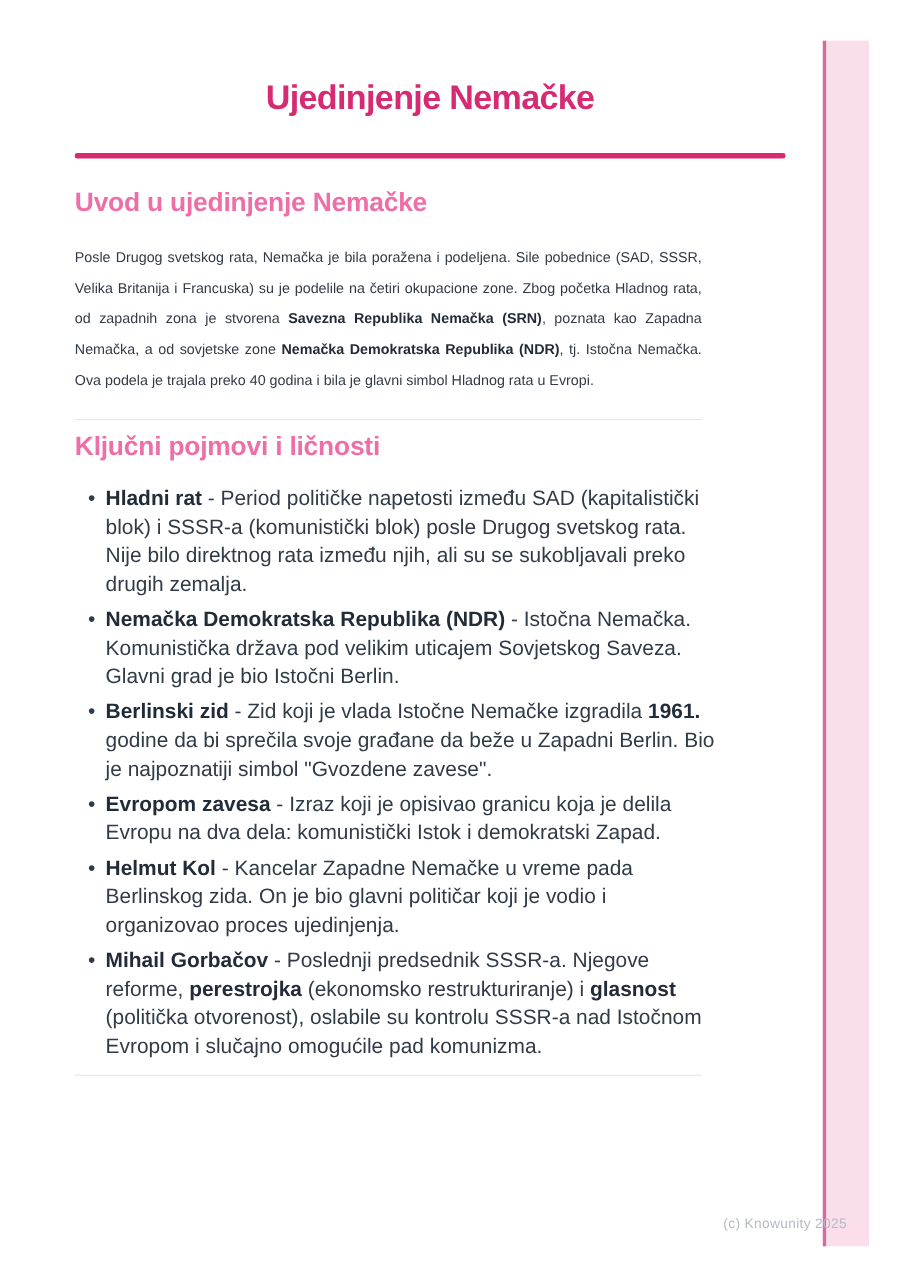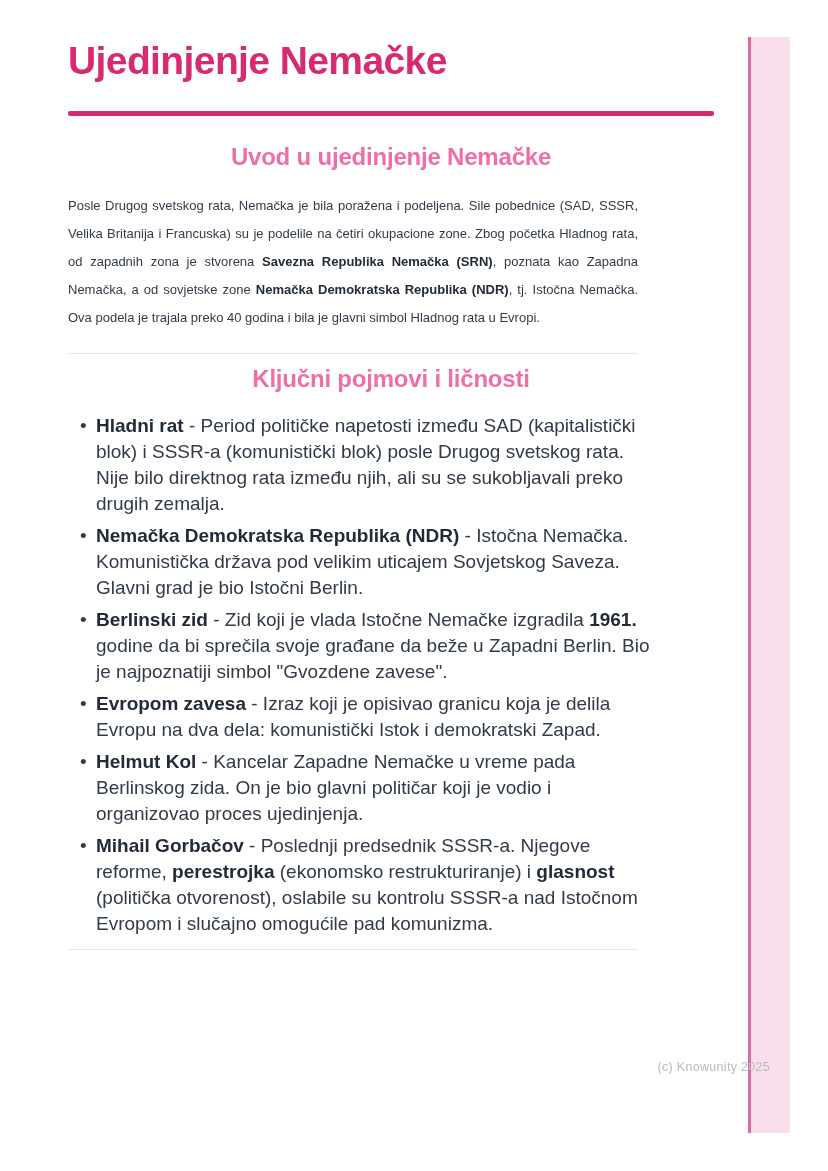--- a/index.html
+++ b/index.html
@@ -19,33 +19,33 @@
   }
   .page{position:absolute;inset:0;background:#ffffff;}
   .side-stripe{
     position:absolute;left:748px;top:37px;width:39px;height:1096px;
     background:var(--stripe-band);
     border-left:3px solid var(--stripe-line);
     z-index:1;
   }
   .content{position:absolute;left:68px;top:0;width:646px;z-index:2;}
   .page-title{
-    margin:38px 0 0 0;
-    font-size:39px;font-weight:bold;letter-spacing:-0.6px;line-height:45px;
+    margin:66px 0 0 0;
+    font-size:31px;font-weight:bold;letter-spacing:-0.6px;line-height:45px;
     color:var(--title-pink);
+    text-align:center;
   }
   .title-rule{
     margin-top:28px;width:646px;height:5px;border:none;
     background:var(--title-pink);border-radius:2px;
   }
   .section-heading{
     font-size:24px;font-weight:bold;line-height:30px;letter-spacing:-0.2px;
     color:var(--heading-pink);
     margin:26px 0 0 0;
-    text-align:center;
   }
   .section-heading.second{margin-top:10px;}
   .intro-paragraph{
     width:570px;margin:20px 0 0 0;
     font-size:13px;line-height:28px;color:var(--body-text);
     text-align:justify;
   }
   .divider{
     width:570px;height:1px;border:none;background:var(--divider);
     margin:21px 0 0 0;
@@ -56,21 +56,21 @@
     font-size:19px;line-height:26px;color:var(--body-text);
   }
   .key-terms-list li{
     position:relative;padding-left:16px;margin:0 0 6px 0;
   }
   .key-terms-list li::before{
     content:"\2022";position:absolute;left:0;top:0;color:var(--body-text);
   }
   strong{font-weight:bold;color:#222c38;}
   .footer-credit{
-    position:absolute;top:1060px;right:58px;z-index:3;
+    position:absolute;top:1105px;right:58px;z-index:3;
     font-size:12.5px;letter-spacing:0.3px;color:var(--footer-gray);
   }
 </style>
 </head>
 <body>
 
 <div class="page">
 
   <div class="side-stripe"></div>
 

